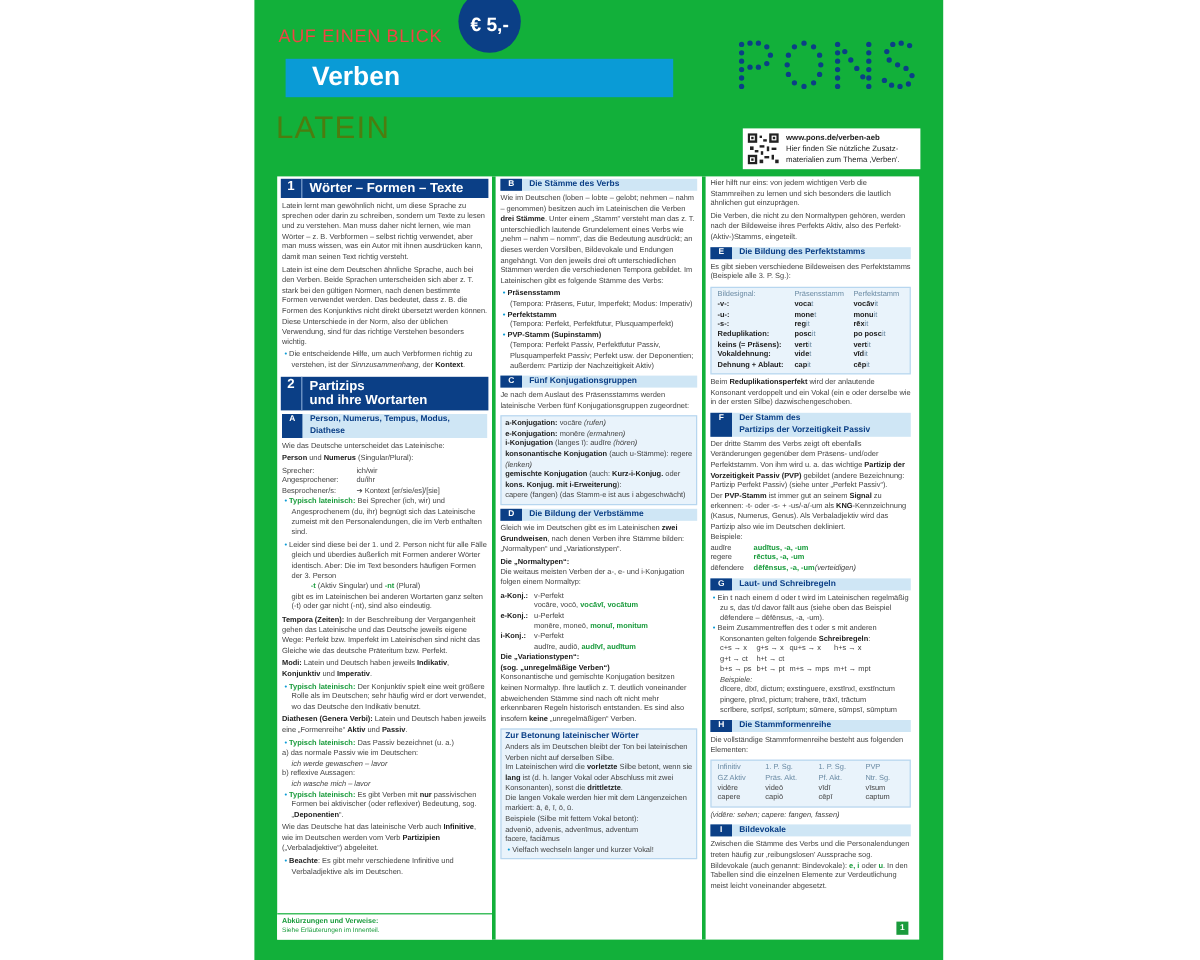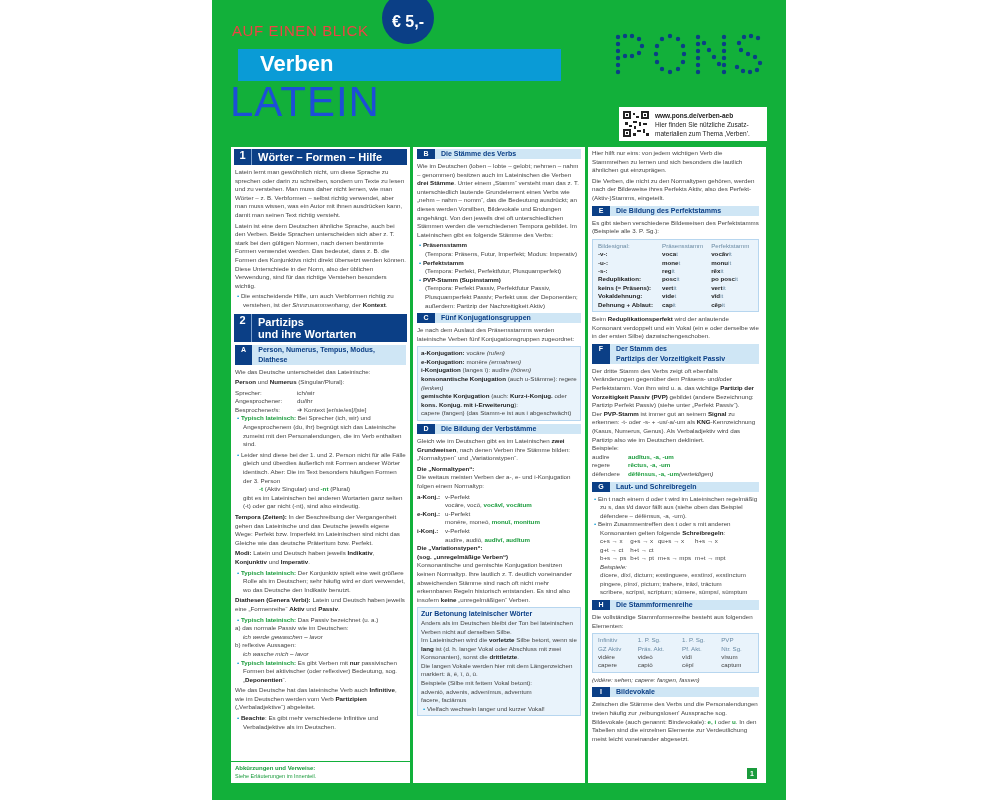--- a/index.html
+++ b/index.html
@@ -5,21 +5,21 @@
   * { box-sizing: border-box; margin: 0; padding: 0; }
   html, body { width: 1000px; height: 800px; background: #ffffff; overflow: hidden; }
   body { font-family: "Liberation Sans", sans-serif; color: #333; position: relative; }
 
   .cover { position: absolute; left: 212px; top: 0; width: 574px; height: 800px; background: #12b03a; }
 
   .series { position: absolute; left: 232px; top: 22px; color: #ef4444; font-size: 15px; letter-spacing: 0.6px; }
   .price { position: absolute; left: 382px; top: -8px; width: 52px; height: 52px; border-radius: 50%; background: #0b3f86; color: #fff; font-weight: bold; font-size: 16px; text-align: center; line-height: 60px; }
   .title-bar { position: absolute; left: 212px; top: 49px; width: 323px; height: 32px; background: #0a9bd6; margin-left: 26px; }
   .title-bar span { position: absolute; left: 22px; top: 2px; color: #fff; font-size: 22px; font-weight: bold; }
-  .lang { position: absolute; left: 230px; top: 78px; color: #1d4ed8; font-size: 42px; letter-spacing: 1px; }
+  .lang { position: absolute; left: 230px; top: 91px; color: #4d7c0f; font-size: 26px; letter-spacing: 1px; }
 
   .logo { position: absolute; left: 612px; top: 32px; width: 190px; height: 50px; }
 
   .qr-box { position: absolute; left: 619px; top: 107px; width: 148px; height: 34px; background: #fff; display: flex; align-items: center; padding: 2px 4px; }
   .qr { width: 26px; height: 26px; margin-right: 6px; }
   .qr-text { font-size: 6.5px; line-height: 9px; color: #222; }
 
   .panel { position: absolute; left: 231px; top: 147px; width: 535px; height: 636px; background: #fff; display: flex; }
   .col { position: relative; padding: 2px 4px 0 4px; font-size: 6.2px; line-height: 8.6px; color: #444; }
   .col1 { width: 179px; }
@@ -167,21 +167,21 @@
     <div>Hier finden Sie nützliche Zusatz-</div>
     <div>materialien zum Thema ‚Verben'.</div>
   </div>
 </div>
 
 <div class="panel">
 
   <div class="col col1">
     <div class="h-main">
       <div class="num">1</div>
-      <div class="txt">Wörter – Formen – Hilfe</div>
+      <div class="txt">Wörter – Formen – Texte</div>
     </div>
     <p>Latein lernt man gewöhnlich nicht, um diese Sprache zu sprechen oder darin zu schreiben, sondern um Texte zu lesen und zu verstehen. Man muss daher nicht lernen, wie man Wörter – z. B. Verbformen – selbst richtig verwendet, aber man muss wissen, was ein Autor mit ihnen ausdrücken kann, damit man seinen Text richtig versteht.</p>
     <p>Latein ist eine dem Deutschen ähnliche Sprache, auch bei den Verben. Beide Sprachen unterscheiden sich aber z. T. stark bei den gültigen Normen, nach denen bestimmte Formen verwendet werden. Das bedeutet, dass z. B. die Formen des Konjunktivs nicht direkt übersetzt werden können. Diese Unterschiede in der Norm, also der üblichen Verwendung, sind für das richtige Verstehen besonders wichtig.</p>
     <p class="bullet"><span>Die entscheidende Hilfe, um auch Verbformen richtig zu verstehen, ist der </span><span class="i">Sinnzusammenhang</span><span>, der </span><span class="b">Kontext</span><span>.</span></p>
 
     <div class="h-main" style="margin-top:4px">
       <div class="num">2</div>
       <div class="txt">
           <div>Partizips</div>
           <div>und ihre Wortarten</div>

